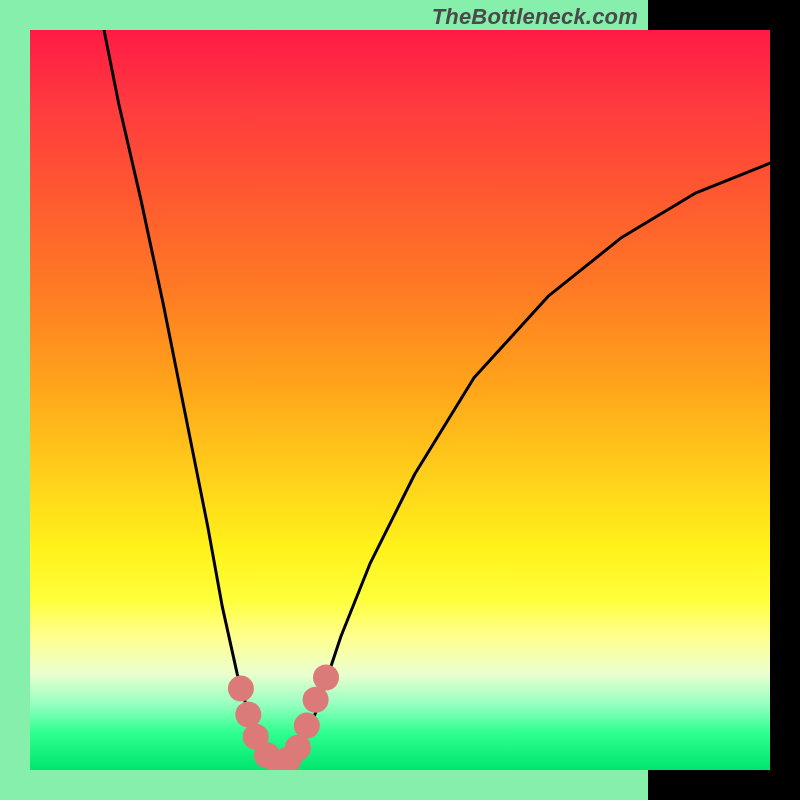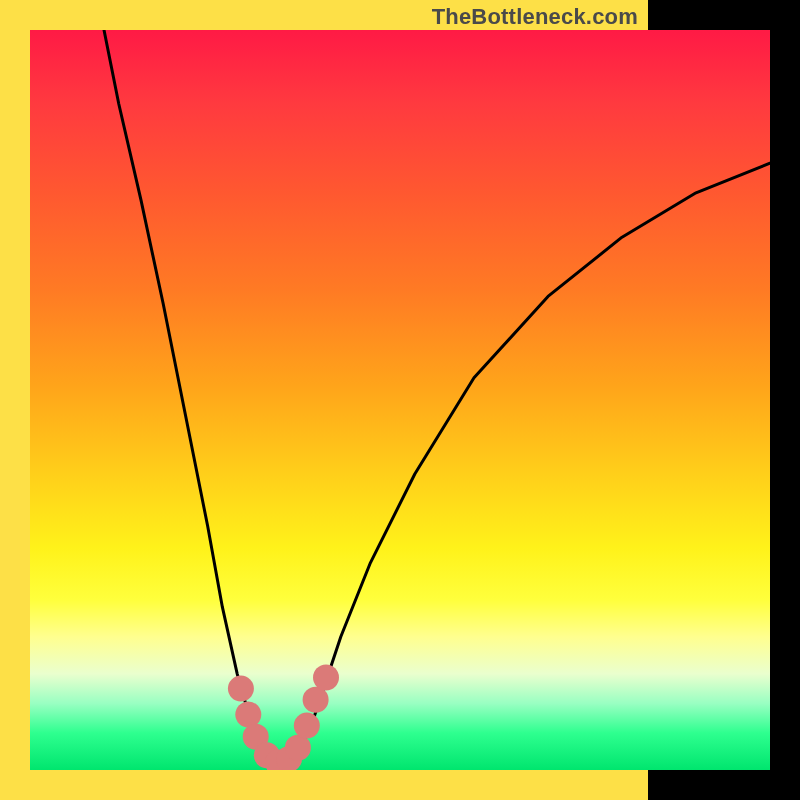--- a/index.html
+++ b/index.html
@@ -7,21 +7,22 @@
     padding: 0;
     width: 800px;
     height: 800px;
     background: #000;
     font-family: Arial, Helvetica, sans-serif;
   }
   .frame {
     position: relative;
     width: 648px;
     height: 800px;
-    background: #fde047;
+    background: #86efac;
+    font-style: italic;
   }
   .watermark {
     position: absolute;
     top: 4px;
     right: 10px;
     color: #4a4a4a;
     font-size: 22px;
     font-weight: 600;
     letter-spacing: 0.2px;
     z-index: 10;

